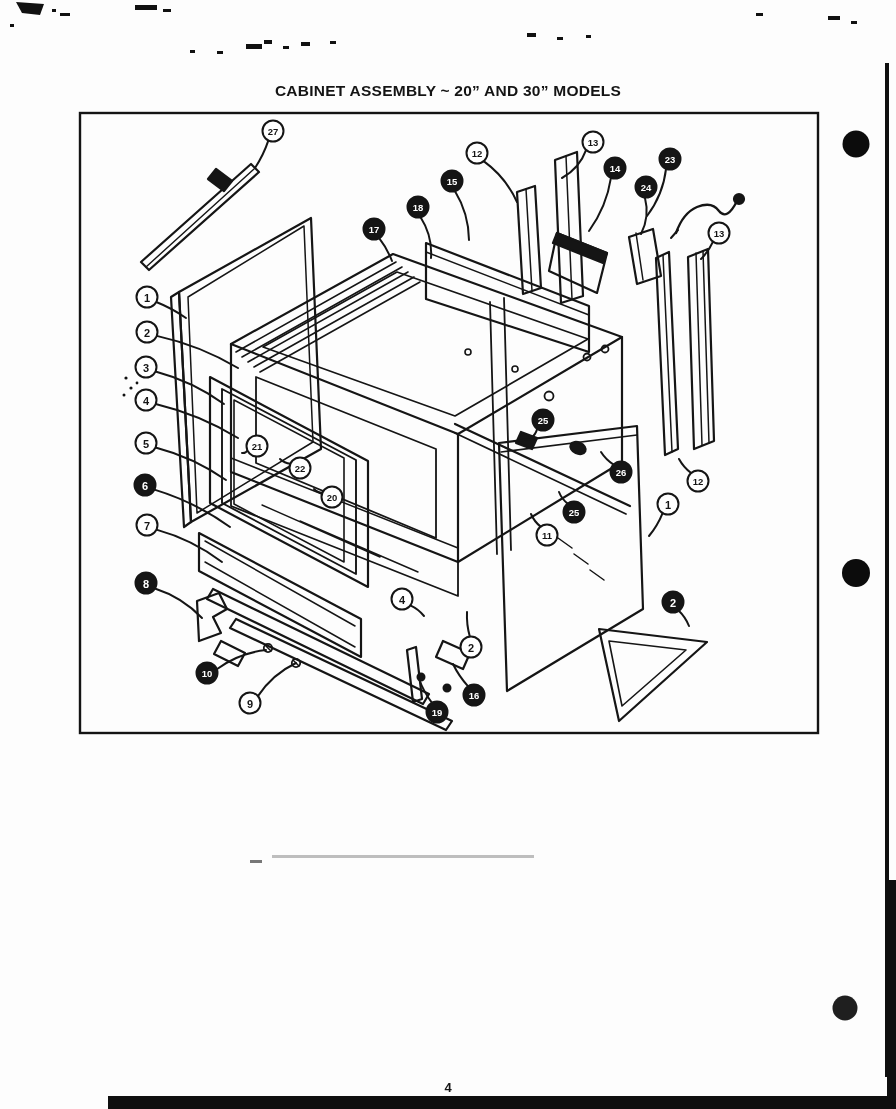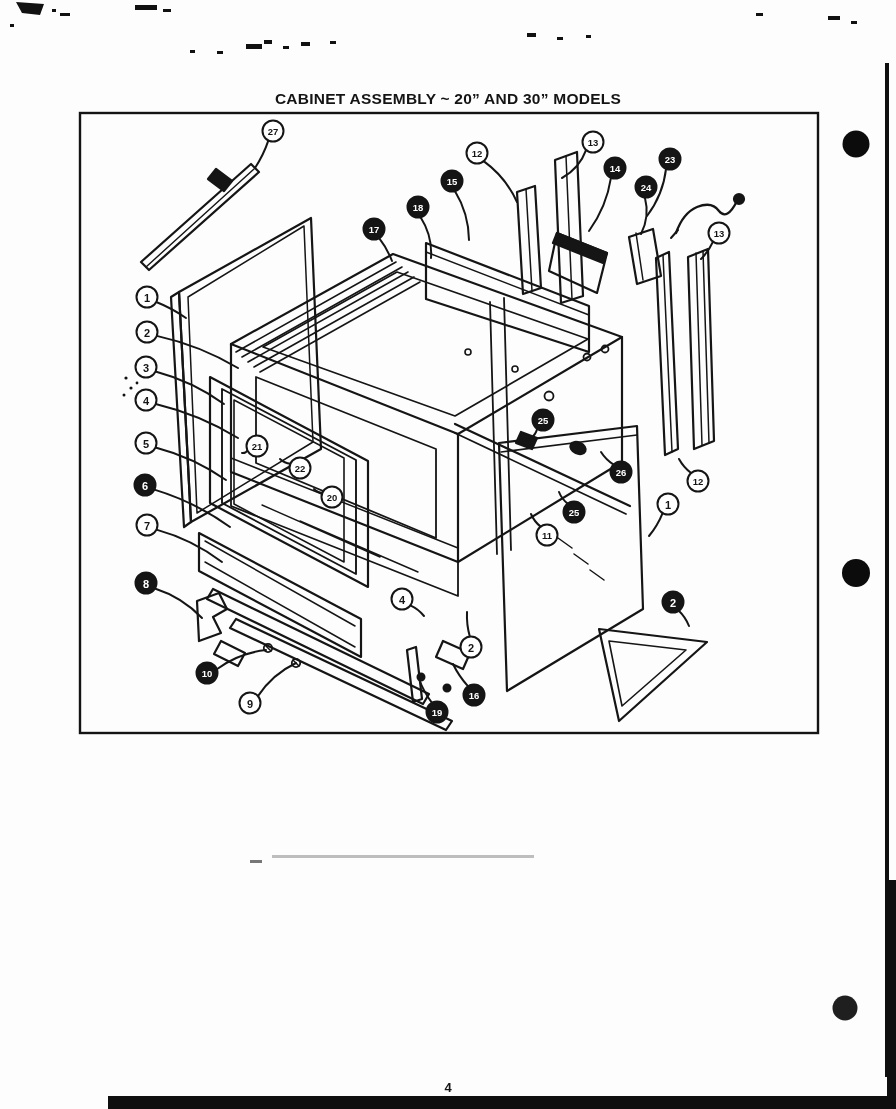--- a/index.html
+++ b/index.html
@@ -2,21 +2,21 @@
 <html><head>
 <meta charset="utf-8">
 <style>
   html,body{margin:0;padding:0;background:#e8e8e8;}
   .page{
     position:relative;width:896px;height:1109px;margin:0 auto;
     background:#fdfdfd;overflow:hidden;
     font-family:"Liberation Sans", sans-serif;color:#151515;
   }
   .page-title{
-    position:absolute;left:0;right:0;top:74px;margin:16px;
+    position:absolute;left:0;right:0;top:74px;margin:8px;
     text-align:center;font-size:15.5px;font-weight:800;letter-spacing:.25px;
     color:#141414;
   }
   .page-number{
     position:absolute;left:0;right:0;top:1080px;margin:0;
     text-align:center;font-size:13px;font-weight:700;color:#161616;
   }
   svg{position:absolute;left:0;top:0;}
   text{font-family:"Liberation Sans", sans-serif;}
 </style>

